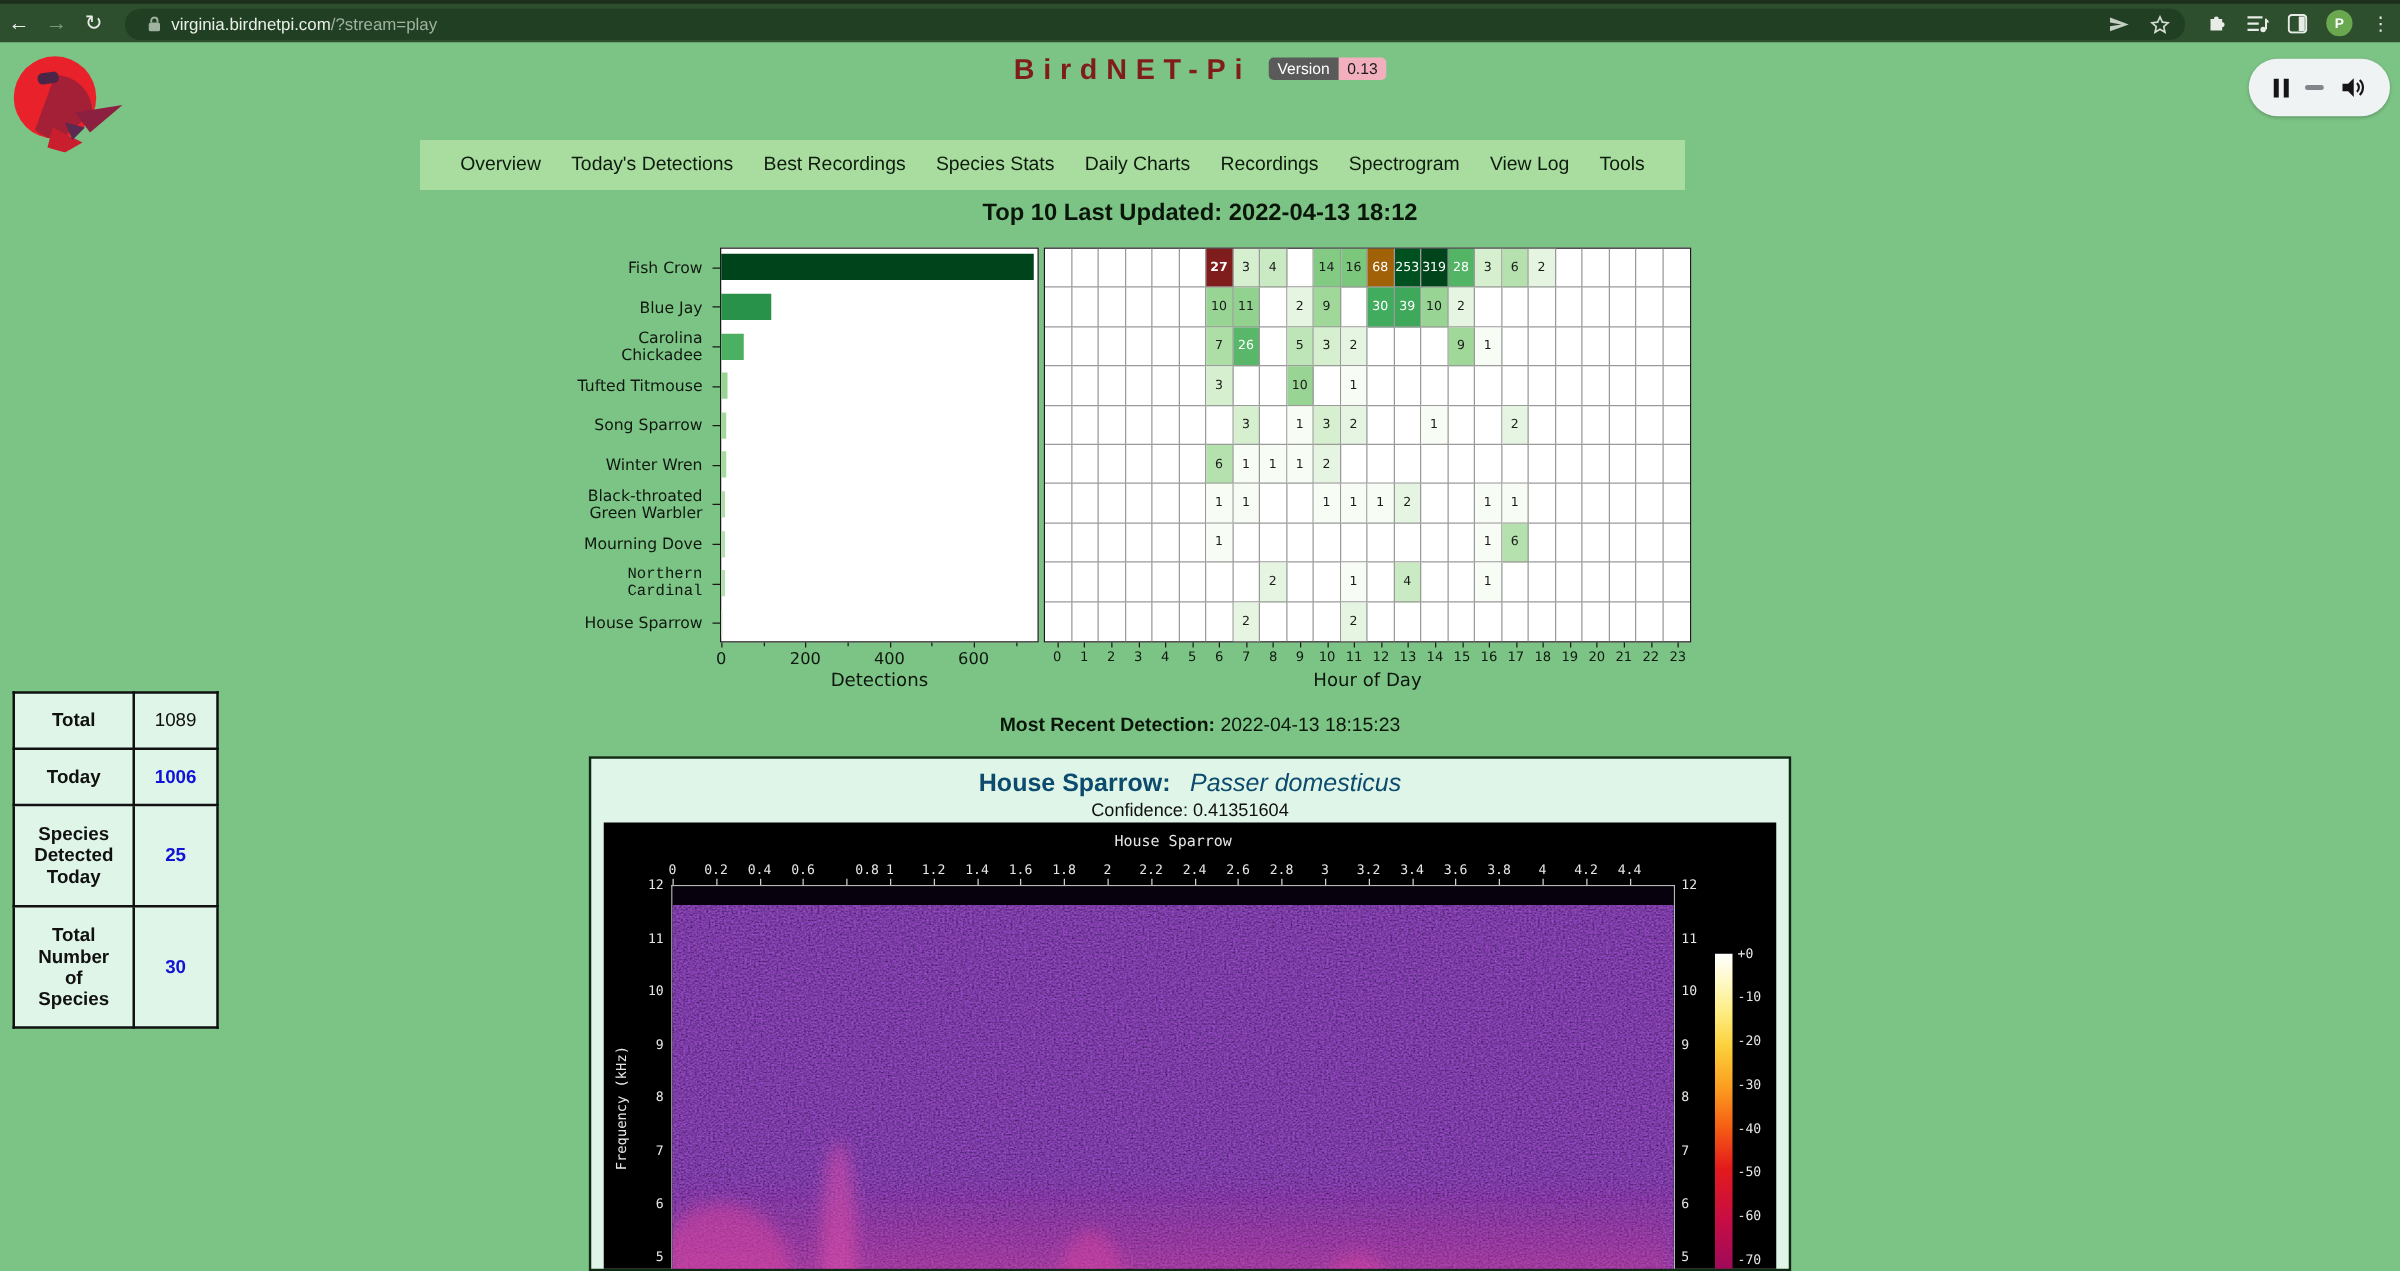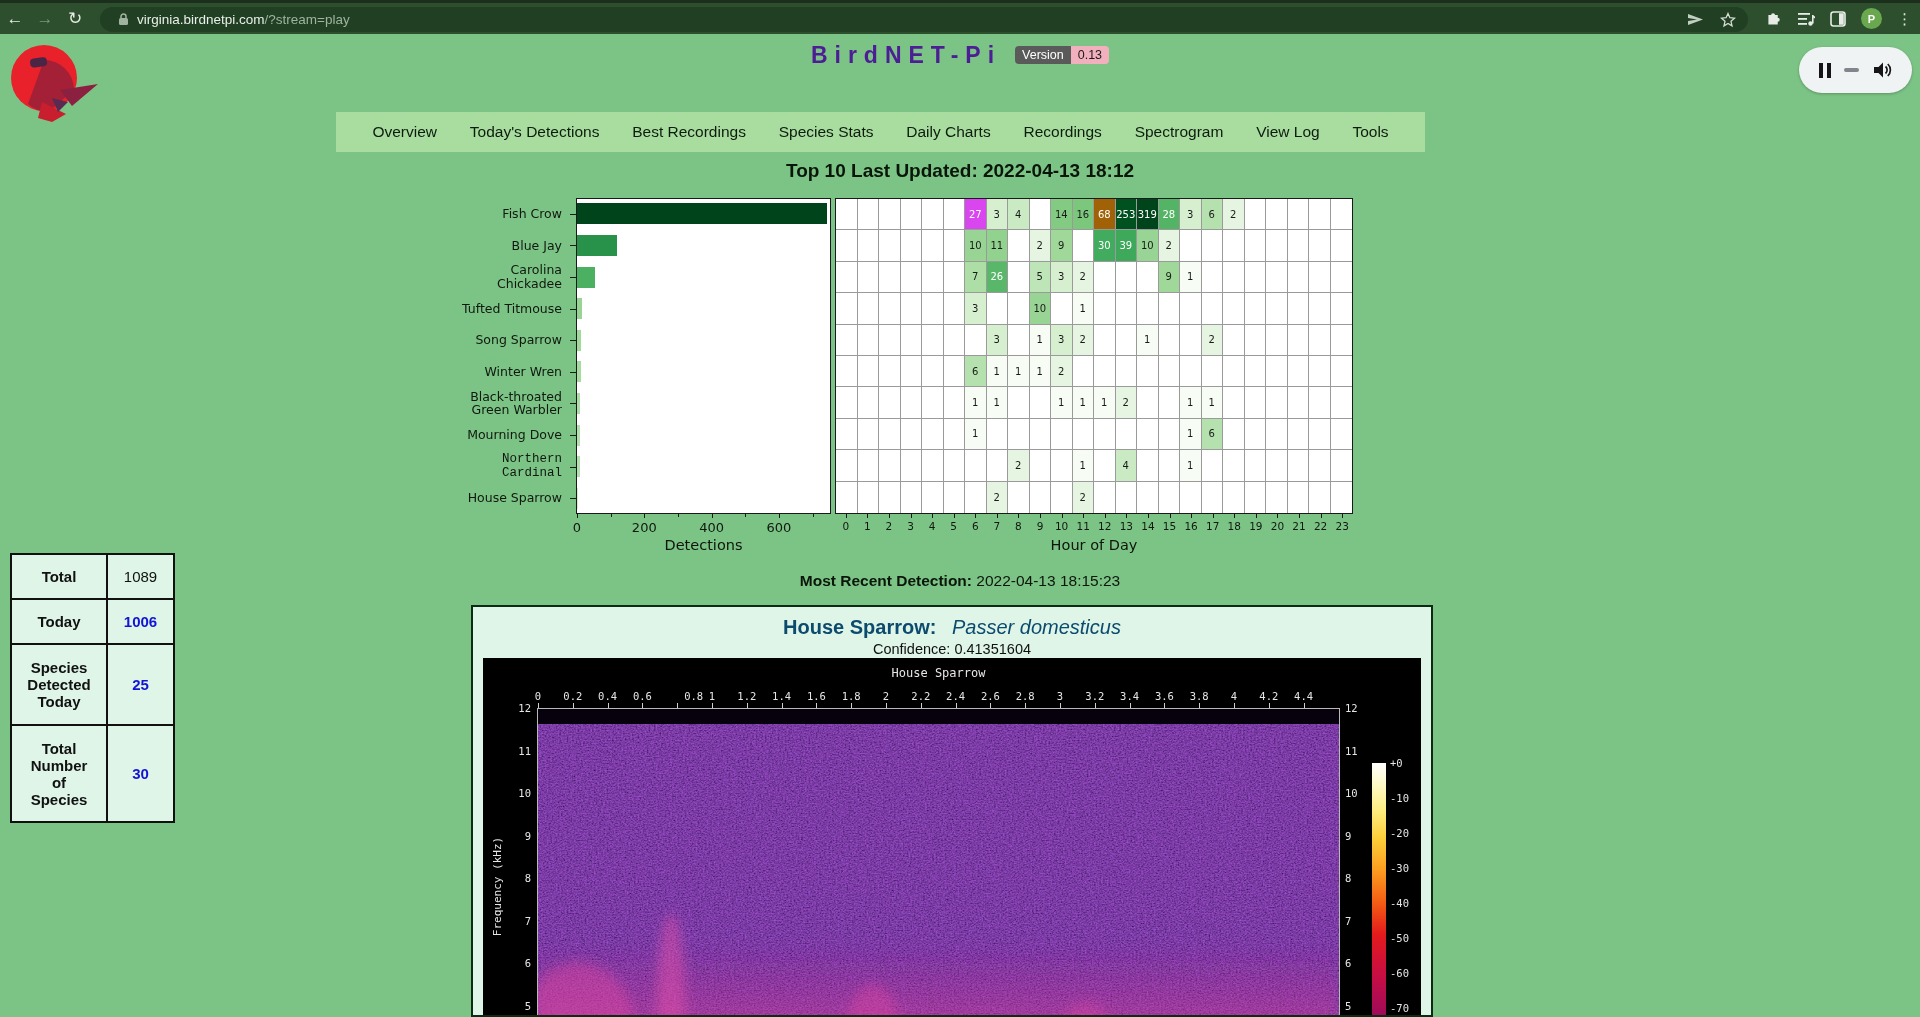--- a/index.html
+++ b/index.html
@@ -20,33 +20,33 @@
   .chrome-right { position:absolute; right:8px; top:0; height:31px; display:flex; align-items:center; gap:15px; }
   .avatar { width:21px; height:21px; border-radius:50%; background:#6aa84f; color:#fff;
     font-size:11px; font-weight:bold; display:flex; align-items:center; justify-content:center; }
   .dots { color:#dfe6df; font-size:15px; letter-spacing:0; }
 
   
   .page { position:relative; width:1920px; height:980px; background:#7cc485; }
   .logo { position:absolute; left:8px; top:6px; }
   .header-row { position:absolute; left:0; right:0; top:6px; height:30px;
     display:flex; align-items:center; justify-content:center; gap:14px; }
-  .app-title { font-size:23px; font-weight:bold; letter-spacing:7px; color:#4c1d95; }
+  .app-title { font-size:23px; font-weight:bold; letter-spacing:7px; color:#7f1d1d; }
   .badge { display:inline-flex; font-size:12.5px; height:20px; align-items:center; }
   .badge .b-label { background:#5a5a5a; color:#fff; padding:2px 7px; border-radius:4px 0 0 4px; }
   .badge .b-value { background:#f2b0be; color:#1c1c1c; padding:2px 7px; border-radius:0 4px 4px 0; }
 
   .audio-player { position:absolute; left:1799px; top:13px; width:113px; height:46px;
     background:#f0f3f4; border-radius:23px; display:flex; align-items:center;
     justify-content:center; gap:13px; box-shadow:0 1px 3px rgba(0,0,0,.25); }
   .pause-icon { display:flex; gap:4px; cursor:pointer; }
   .pause-icon i { display:block; width:4px; height:15px; background:#151515; }
   .vol-dash { width:15px; height:4px; border-radius:2px; background:#80868b; }
 
-  .navbar { position:absolute; left:336px; top:78px; width:1089px; height:40px;
+  .navbar { position:absolute; left:336px; top:78px; width:1012px; height:40px;
     background:#a8dd9f; display:flex; align-items:center; justify-content:space-around; padding:0 20px; }
   .nav-item { font-size:15.5px; color:#0e1c0e; cursor:pointer; white-space:nowrap; }
 
   .h-top10 { position:absolute; left:0; right:0; top:126px; text-align:center;
     font-size:19px; font-weight:bold; color:#0b160b; }
 
   
   #charts { position:absolute; inset:0; }
   .ylab { position:absolute; left:0; width:562px; display:flex; align-items:center;
     justify-content:flex-end; text-align:right; font-family:"DejaVu Sans",sans-serif;
@@ -197,21 +197,21 @@
 
   <div id="charts">
     <div id="bar-frame"></div>
     <div id="heatmap">
         <div class="hm-cell"></div>
         <div class="hm-cell"></div>
         <div class="hm-cell"></div>
         <div class="hm-cell"></div>
         <div class="hm-cell"></div>
         <div class="hm-cell"></div>
-        <div class="hm-cell" style="background: #d946ef; color: rgb(255, 255, 255);">27</div>
+        <div class="hm-cell" style="background: #7f1d1d; color: rgb(255, 255, 255); font-weight: bold;">27</div>
         <div class="hm-cell" style="background: rgb(213, 239, 207); color: rgb(26, 26, 26);">3</div>
         <div class="hm-cell" style="background: rgb(201, 234, 194); color: rgb(26, 26, 26);">4</div>
         <div class="hm-cell"></div>
         <div class="hm-cell" style="background: rgb(131, 203, 131); color: rgb(26, 26, 26);">14</div>
         <div class="hm-cell" style="background: rgb(123, 199, 124); color: rgb(26, 26, 26);">16</div>
         <div class="hm-cell" style="background: #a16207; color: rgb(255, 255, 255);">68</div>
         <div class="hm-cell" style="background: rgb(0, 81, 32); color: rgb(255, 255, 255);">253</div>
         <div class="hm-cell" style="background: rgb(0, 68, 27); color: rgb(255, 255, 255);">319</div>
         <div class="hm-cell" style="background: rgb(84, 180, 102); color: rgb(255, 255, 255);">28</div>
         <div class="hm-cell" style="background: rgb(213, 239, 207); color: rgb(26, 26, 26);">3</div>

